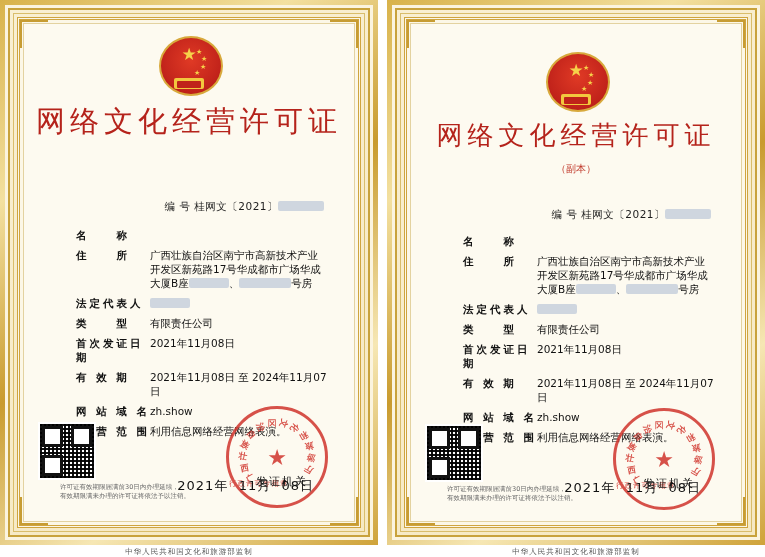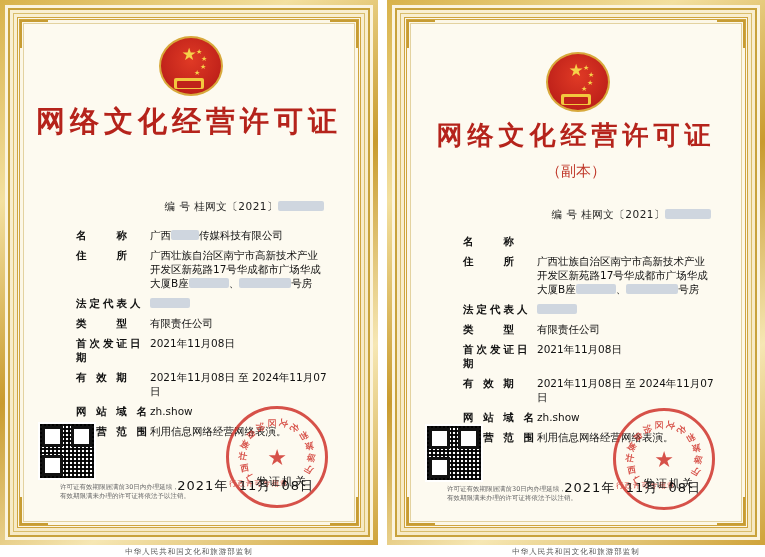--- a/index.html
+++ b/index.html
@@ -21,21 +21,21 @@
 
   
   .emblem{position:absolute;top:10px;left:50%;transform:translateX(-50%);width:72px;height:68px;}
   .emblem .disc{position:absolute;left:6px;top:6px;width:60px;height:56px;border-radius:50%;background:radial-gradient(circle at 50% 40%,#e03a25,#c0221a 70%,#a5170f);border:2px solid #d8a93c;}
   .emblem .star{position:absolute;left:50%;top:16px;transform:translateX(-50%);font-size:17px;color:#f6d24a;line-height:1;}
   .emblem .smallstars{position:absolute;left:50%;top:14px;transform:translateX(-50%);width:54px;height:24px;}
   .emblem .smallstars span{position:absolute;color:#f6d24a;font-size:7px;}
   .emblem .gate{position:absolute;left:50%;bottom:9px;transform:translateX(-50%);width:30px;height:11px;background:#f2c83e;border-radius:2px;}
   .emblem .gate:after{content:"";position:absolute;left:3px;top:3px;width:24px;height:7px;background:#c0221a;border-radius:1px;}
 
-  .title{position:absolute;top:86px;left:0;right:0;text-align:center;color:#b5231b;font-weight:bold;letter-spacing:5px;font-family:"DejaVu Serif","Liberation Serif",serif;}
+  .title{position:absolute;top:86px;left:0;right:0;text-align:center;color:#b5231b;font-weight:normal;letter-spacing:5px;font-family:"DejaVu Serif","Liberation Serif",serif;}
   .subtitle{position:absolute;left:0;right:0;text-align:center;color:#c0392b;font-family:"DejaVu Serif","Liberation Serif",serif;}
 
   .serial{position:absolute;right:30px;font-size:10.5px;color:#1c1c1c;letter-spacing:.5px;}
   .serial .masked{display:inline-block;background:#cfd6df;color:transparent;border-radius:2px;width:46px;height:10px;vertical-align:-1px;}
 
   .fields{position:absolute;left:52px;right:26px;}
   .row{display:flex;align-items:flex-start;margin-bottom:6px;font-size:10.5px;color:#111;line-height:14px;}
   .lbl{width:74px;flex:0 0 74px;letter-spacing:3px;color:#111;font-weight:bold;}
   .val{flex:1;}
   .val .masked{display:inline-block;background:#cfd6df;color:transparent;border-radius:2px;height:10px;vertical-align:-1px;}
@@ -89,21 +89,20 @@
       <div class="title" style="top:78px;font-size:29px">网络文化经营许可证</div>
 
       <div class="serial" style="top:176px">
         <span>编 号</span>
         <span>桂网文〔2021〕</span><span class="masked"></span>
       </div>
 
       <div class="fields" style="top:204px">
         <div class="row">
           <div class="lbl">名　　称</div>
-          <div class="val">广西<span class="masked m28"></span>传媒科技有限公司</div>
         </div>
         <div class="row">
           <div class="lbl">住　　所</div>
           <div class="val">广西壮族自治区南宁市高新技术产业开发区新苑路17号华成都市广场华成大厦B座<span class="masked m40"></span>、<span class="masked m52"></span>号房</div>
         </div>
         <div class="row">
           <div class="lbl">法定代表人</div>
           <div class="val"><span class="masked m40"></span></div>
         </div>
         <div class="row">
@@ -185,21 +184,21 @@
         <div class="smallstars">
             <span style="left:34px;top:4px">★</span>
             <span style="left:39px;top:11px">★</span>
             <span style="left:38px;top:19px">★</span>
             <span style="left:32px;top:25px">★</span>
           </div>
         <div class="gate"></div>
       </div>
 
       <div class="title" style="top:94px;font-size:26px">网络文化经营许可证</div>
-      <div class="subtitle" style="top:138px;font-size:15px">（副本）</div>
+      <div class="subtitle" style="top:138px;font-size:10px">（副本）</div>
 
       <div class="serial" style="top:184px">
         <span>编 号</span>
         <span>桂网文〔2021〕</span><span class="masked"></span>
       </div>
 
       <div class="fields" style="top:210px">
         <div class="row">
           <div class="lbl">名　　称</div>
         </div>

